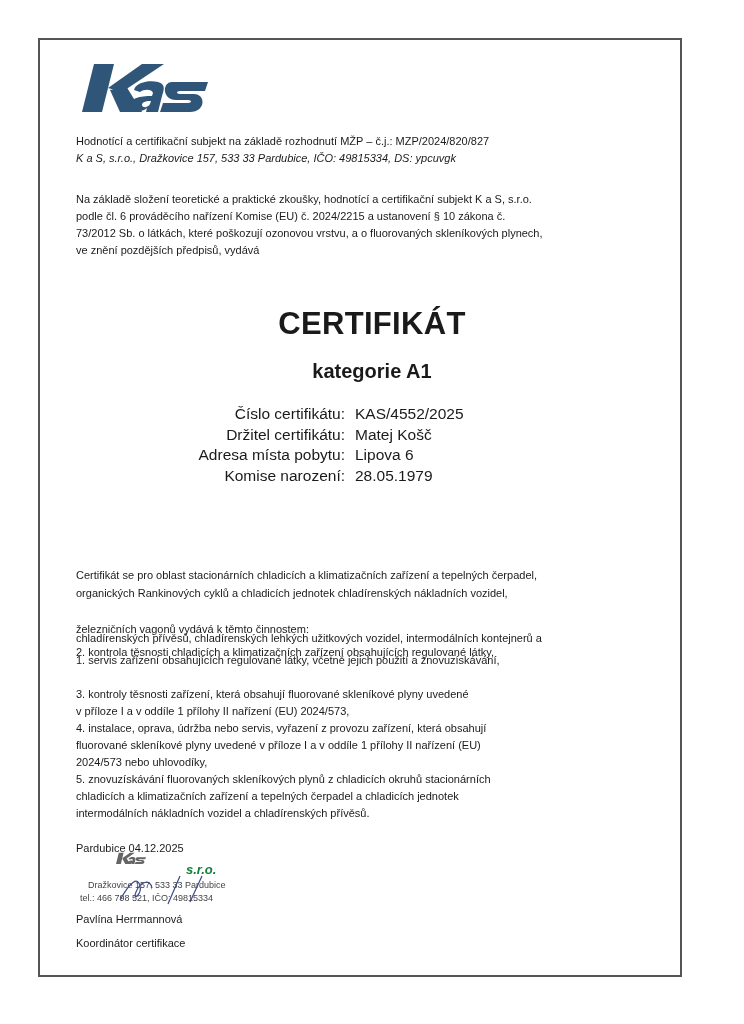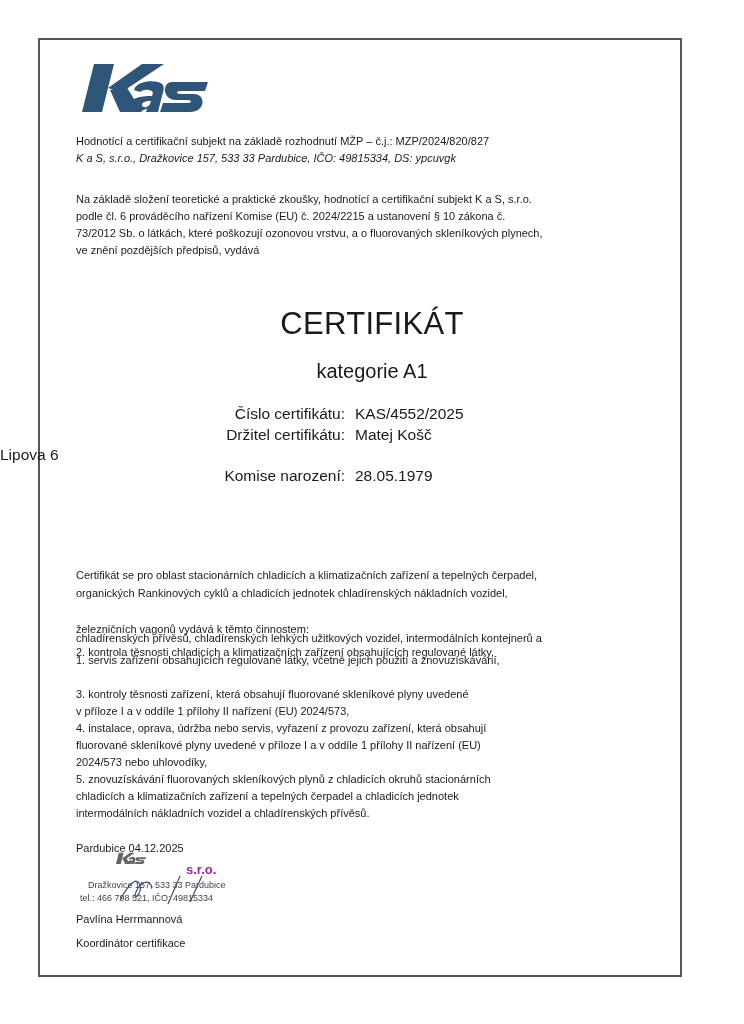--- a/index.html
+++ b/index.html
@@ -2,29 +2,29 @@
 <html><head>
   <meta charset="utf-8">
   <style>
     html, body { margin: 0; padding: 0; background: #ffffff; }
     body { width: 744px; height: 1024px; position: relative; overflow: hidden;
            font-family: "Liberation Sans", sans-serif; color: #1a1a1a; }
     .frame { position: absolute; left: 38px; top: 38px; width: 644px; height: 939px;
              border: 2px solid #555555; box-sizing: border-box; }
     .logo { position: absolute; left: 72px; top: 60px; width: 140px; height: 56px; }
     .p { position: absolute; left: 76px; font-size: 11px; line-height: 17px; margin: 0; white-space: nowrap; }
-    .title { position: absolute; left: 0; width: 744px; text-align: center; font-weight: normal; margin: 0; }
+    .title { position: absolute; left: 0; width: 744px; text-align: center; font-weight: bold; margin: 0; }
     .cert-title { top: 306px; font-size: 31px; letter-spacing: 0.3px; }
     .cert-cat { top: 360px; font-size: 20px; }
     .info { position: absolute; top: 404px; left: 0; width: 744px; font-size: 15.5px; line-height: 20.5px; }
     .info-row { display: flex; }
     .info-label { width: 355px; text-align: right; padding-right: 10px; box-sizing: border-box; }
     .info-value { text-align: left; }
     .stamp { position: absolute; left: 86px; top: 851px; width: 170px; height: 60px; }
-    .stamp-logo-text { position: absolute; left: 184px; top: 861px; font-size: 13px; font-weight: bold; color: #a21caf; }
+    .stamp-logo-text { position: absolute; left: 184px; top: 861px; font-size: 13px; font-weight: bold; font-style: italic; color: #15803d; }
     .stamp-line { position: absolute; left: 88px; font-size: 9px; color: #444; white-space: nowrap; }
   </style>
 </head>
 <body>
 
 <div class="frame"></div>
 
 <svg class="logo" viewBox="0 0 140 56">
   <g fill="#2f5578">
 
@@ -52,20 +52,21 @@
 <div class="info">
   <div class="info-row">
     <span class="info-label">Číslo certifikátu:</span>
     <span class="info-value">KAS/4552/2025</span>
   </div>
   <div class="info-row">
     <span class="info-label">Držitel certifikátu:</span>
     <span class="info-value">Matej Košč</span>
   </div>
   <div class="info-row">
+    <span class="info-label">Adresa místa pobytu:</span>
     <span class="info-value">Lipova 6</span>
   </div>
   <div class="info-row">
     <span class="info-label">Komise narození:</span>
     <span class="info-value">28.05.1979</span>
   </div>
 </div>
 
 <p class="p" style="top:567px;">Certifikát se pro oblast stacionárních chladicích a klimatizačních zařízení a tepelných čerpadel,</p>
 <p class="p" style="top:585px;">organických Rankinových cyklů a chladicích jednotek chladírenských nákladních vozidel,</p>

